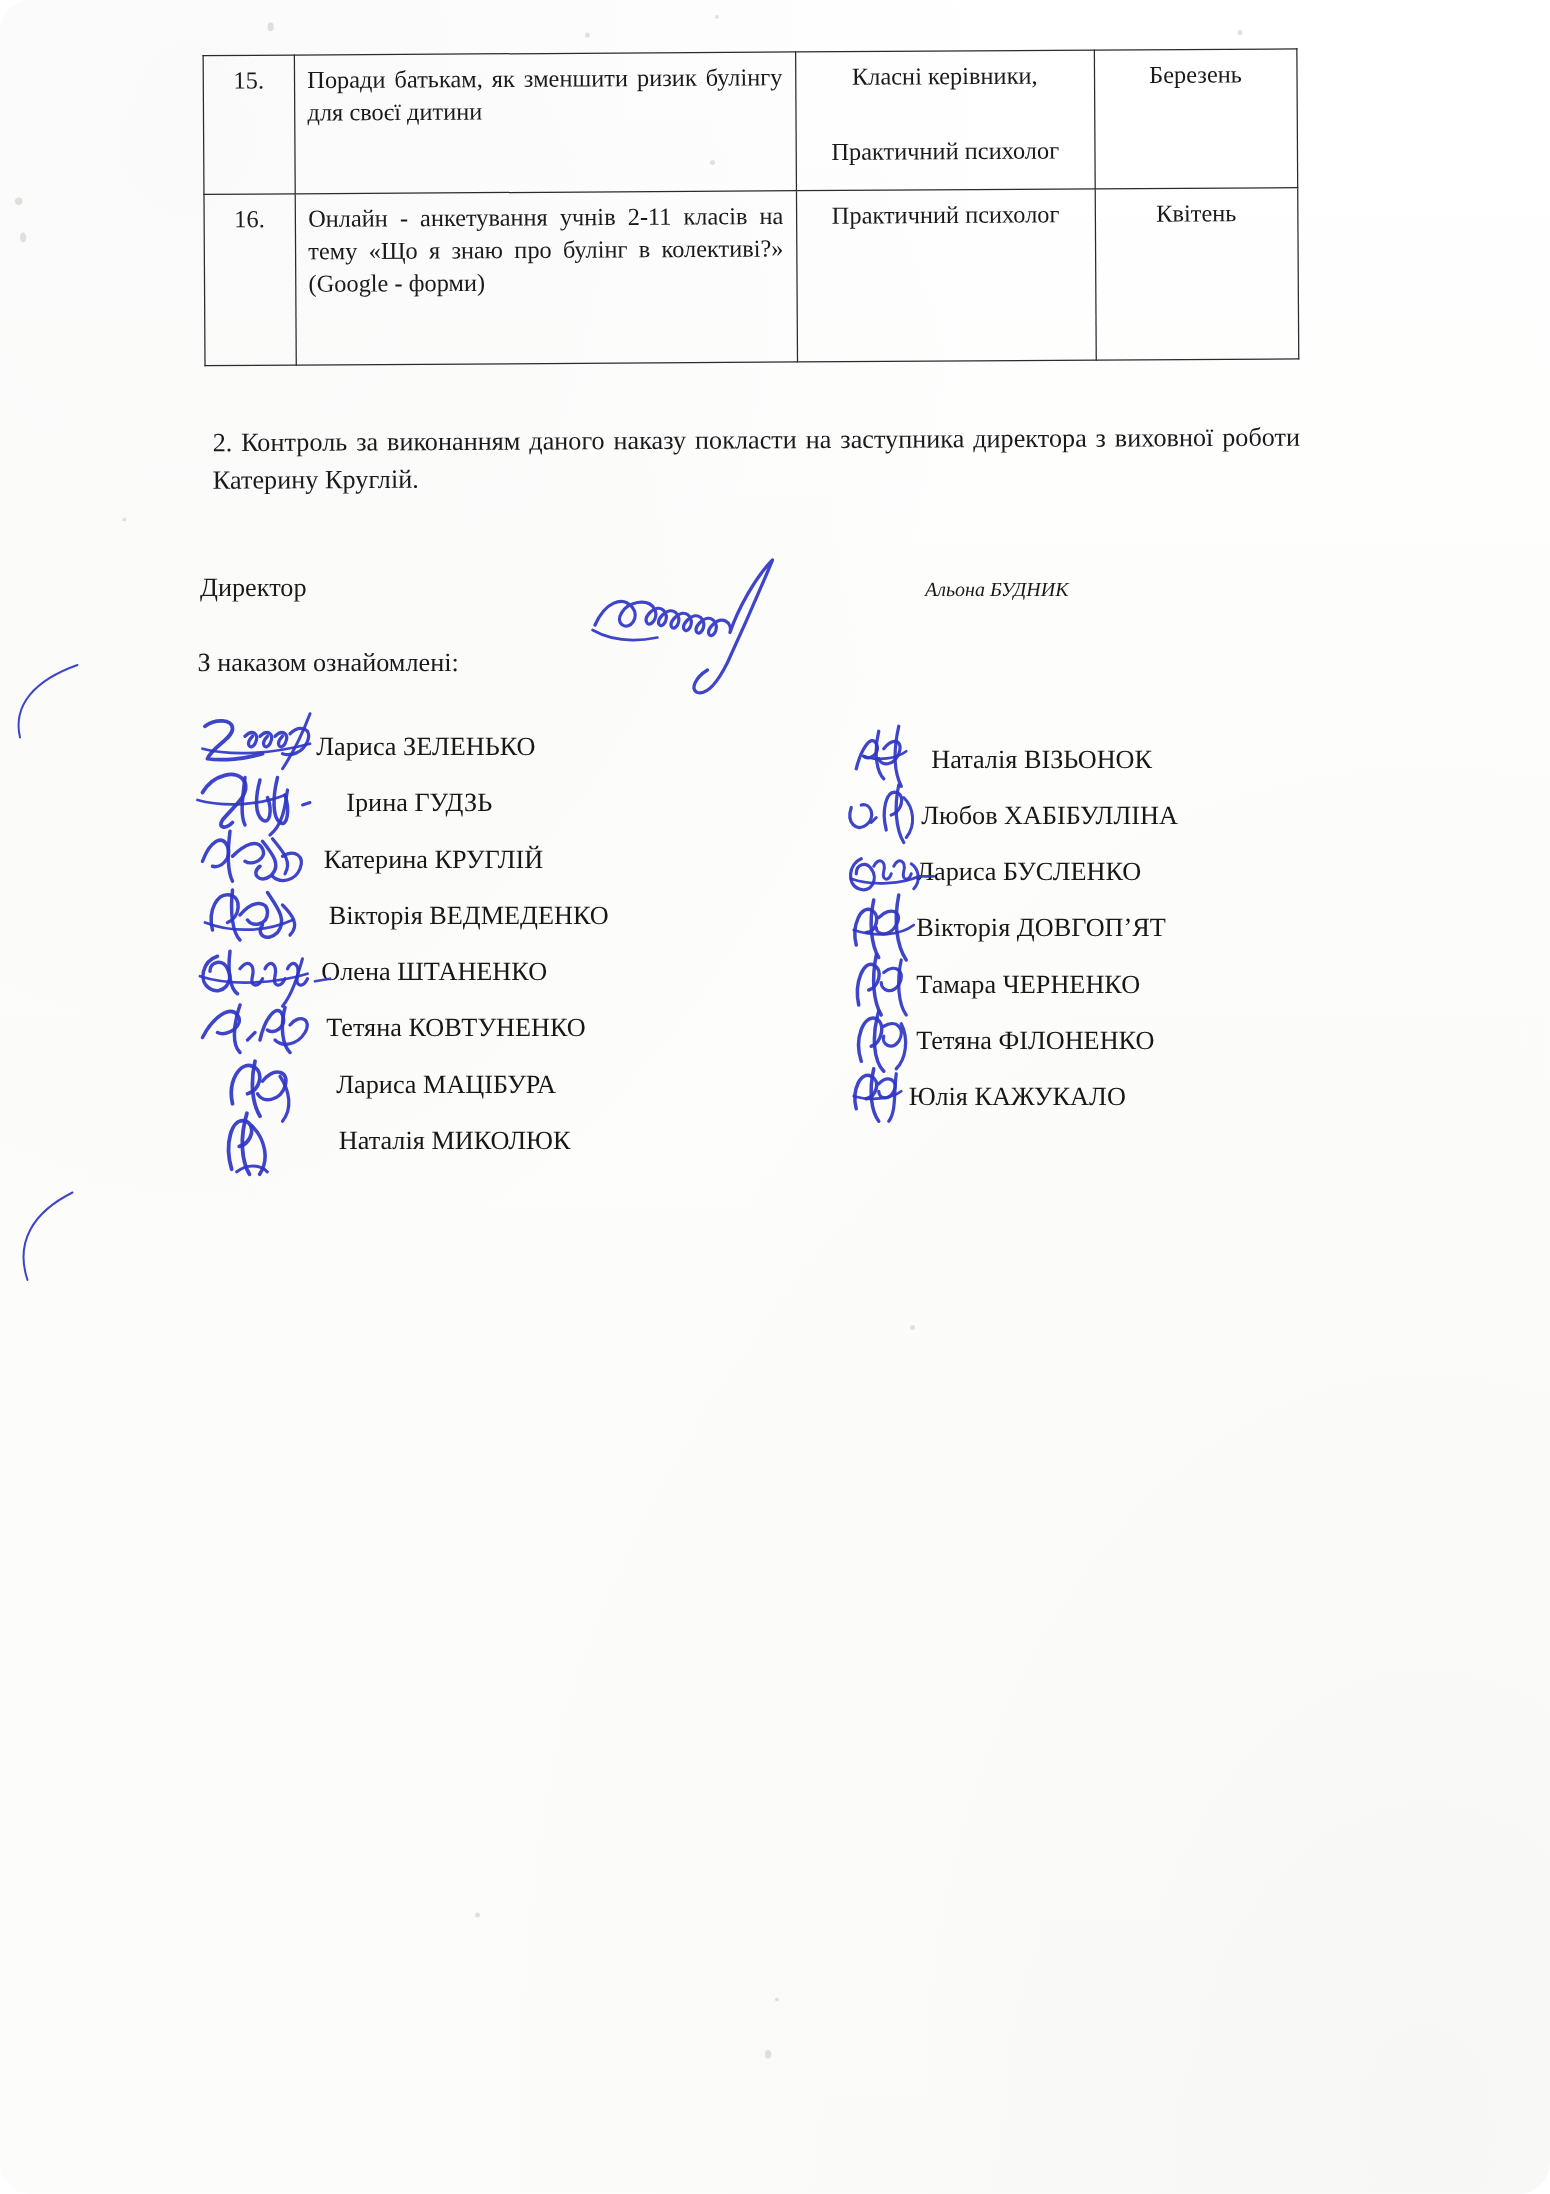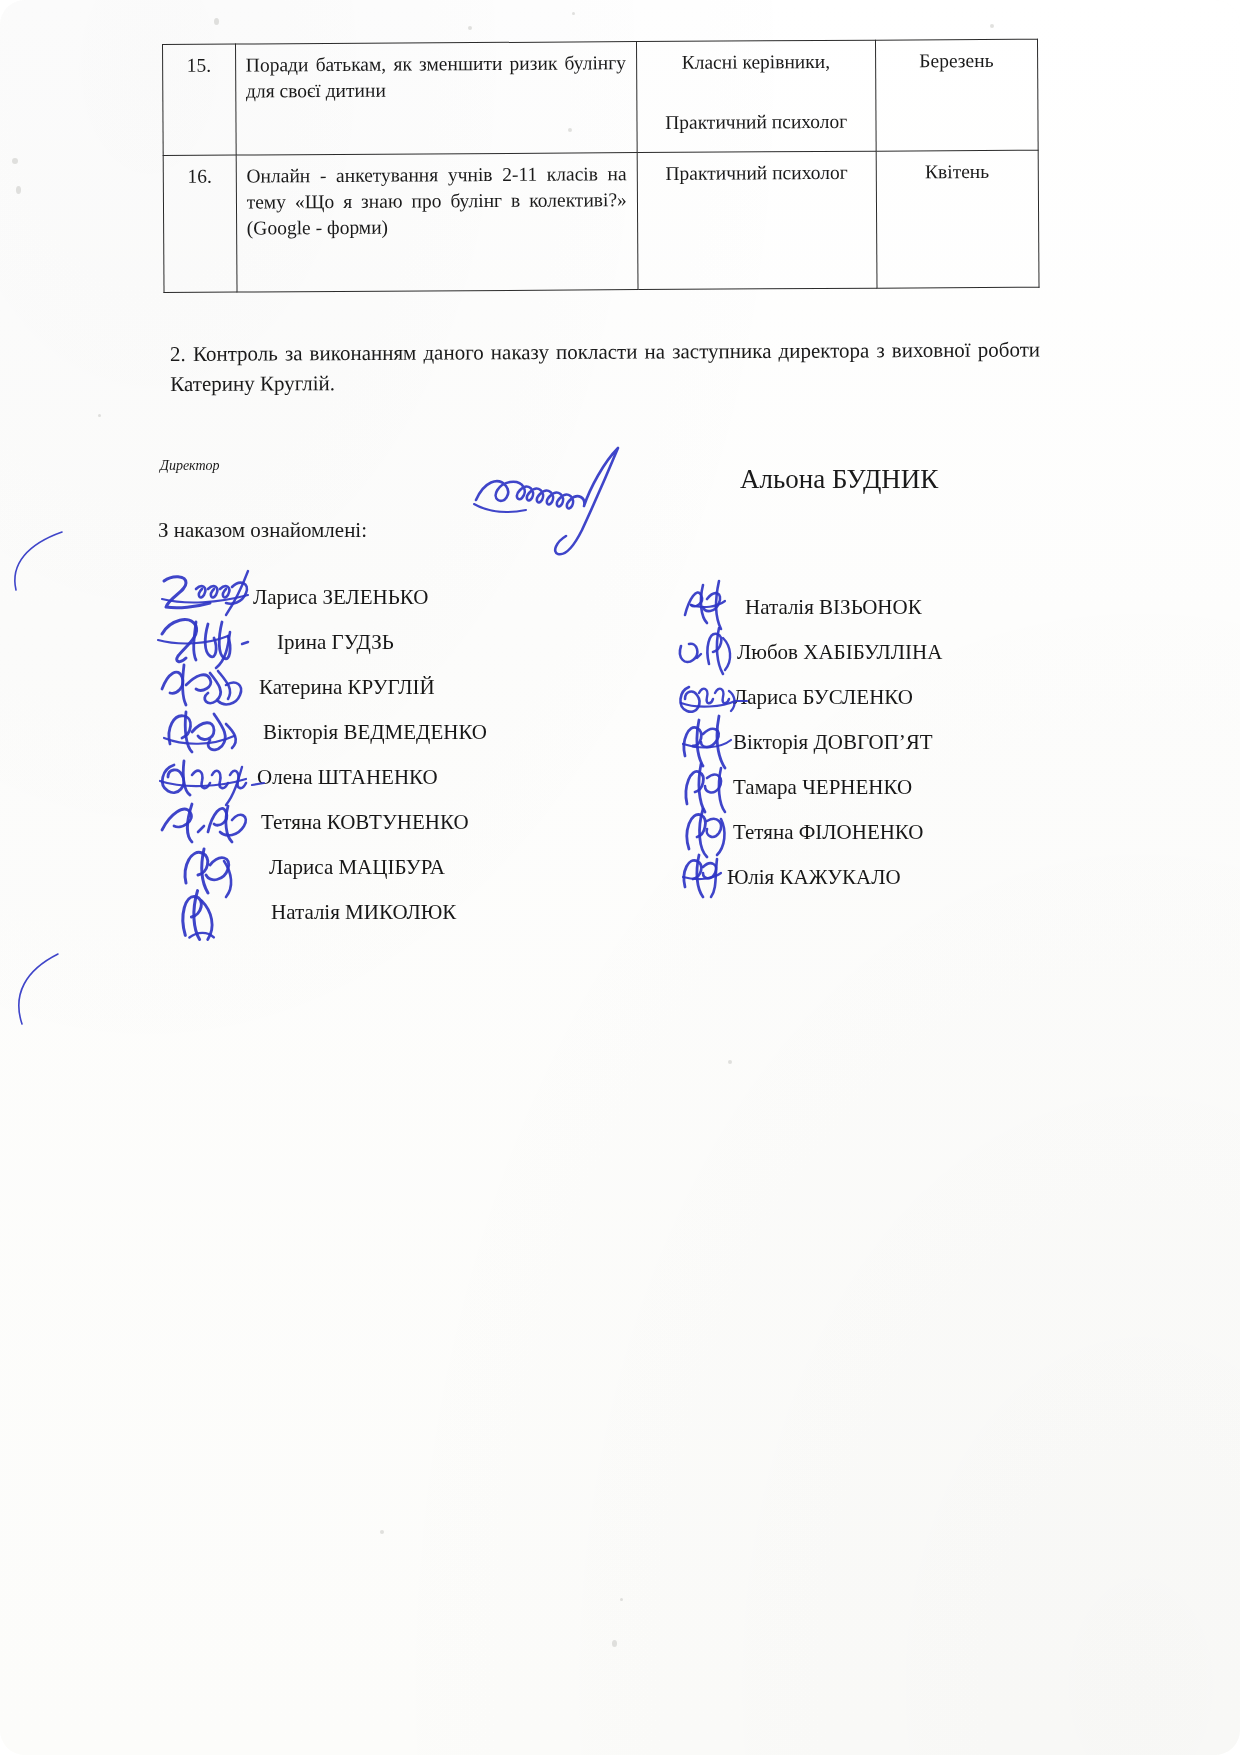--- a/index.html
+++ b/index.html
@@ -82,29 +82,29 @@
     position: absolute;
     left: 160px;
     top: 458px;
     width: 880px;
     height: 46px;
   }
   .sign-role {
     position: absolute;
     left: 0;
     top: 0;
-    font-size: 14px;
-    font-style: italic;
+    font-size: 21px;
   }
   .sign-name {
     position: absolute;
     left: 580px;
     top: 6px;
-    font-size: 27px;
+    font-size: 16px;
     white-space: nowrap;
+    font-style: italic;
   }
 
   .ack-label {
     position: absolute;
     left: 158px;
     top: 518px;
     font-size: 21px;
   }
 
   

